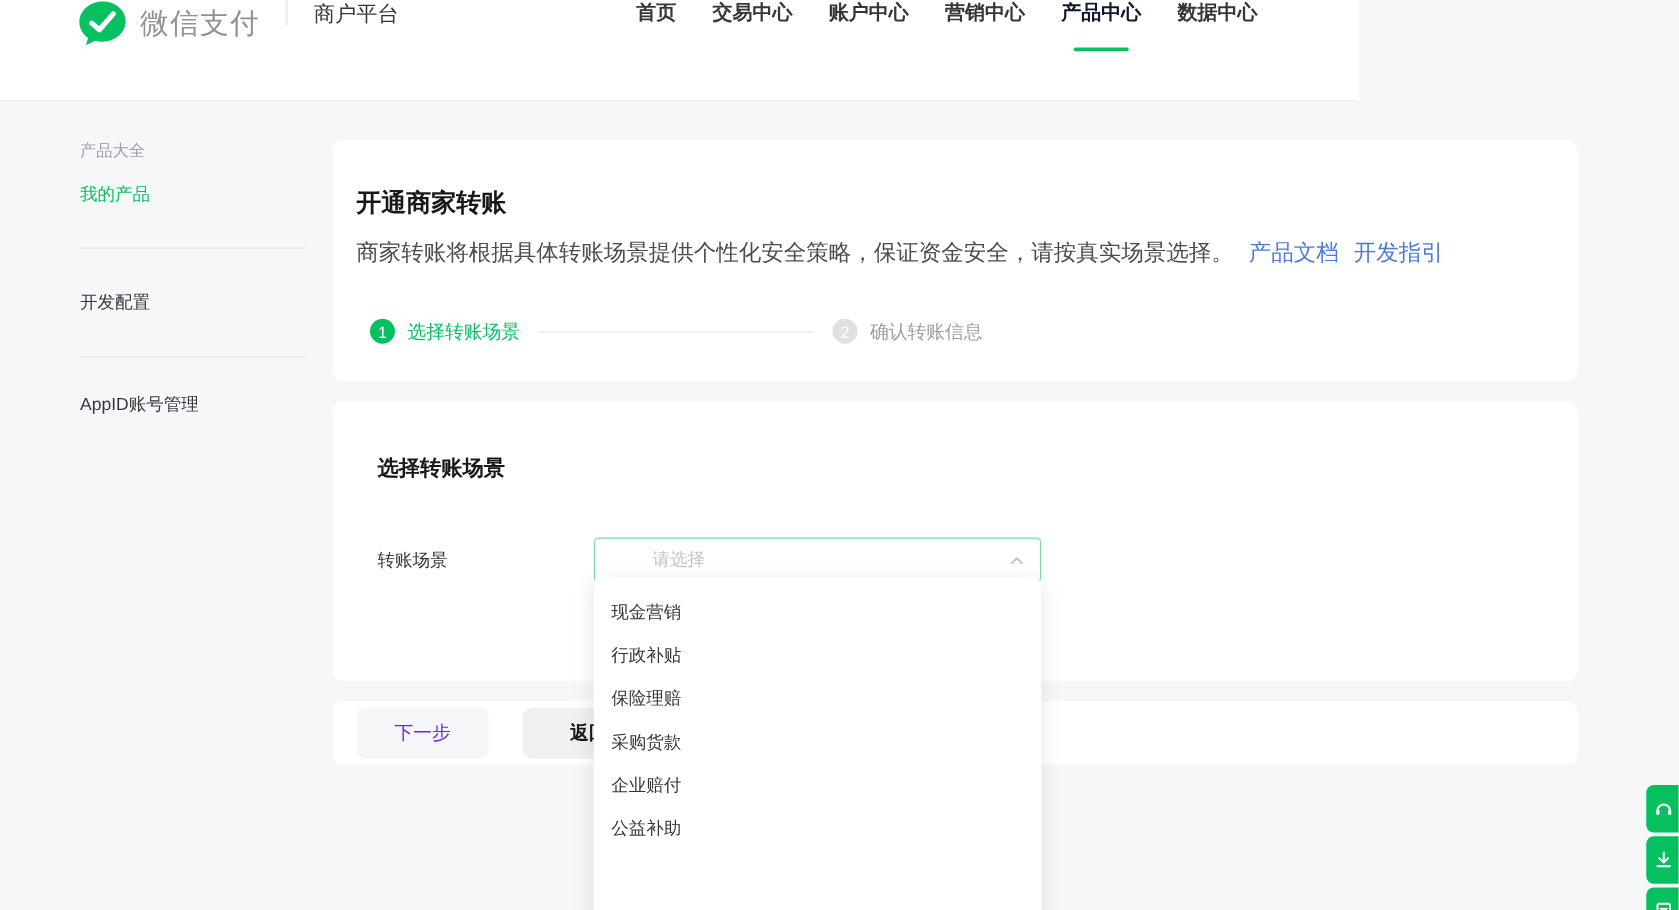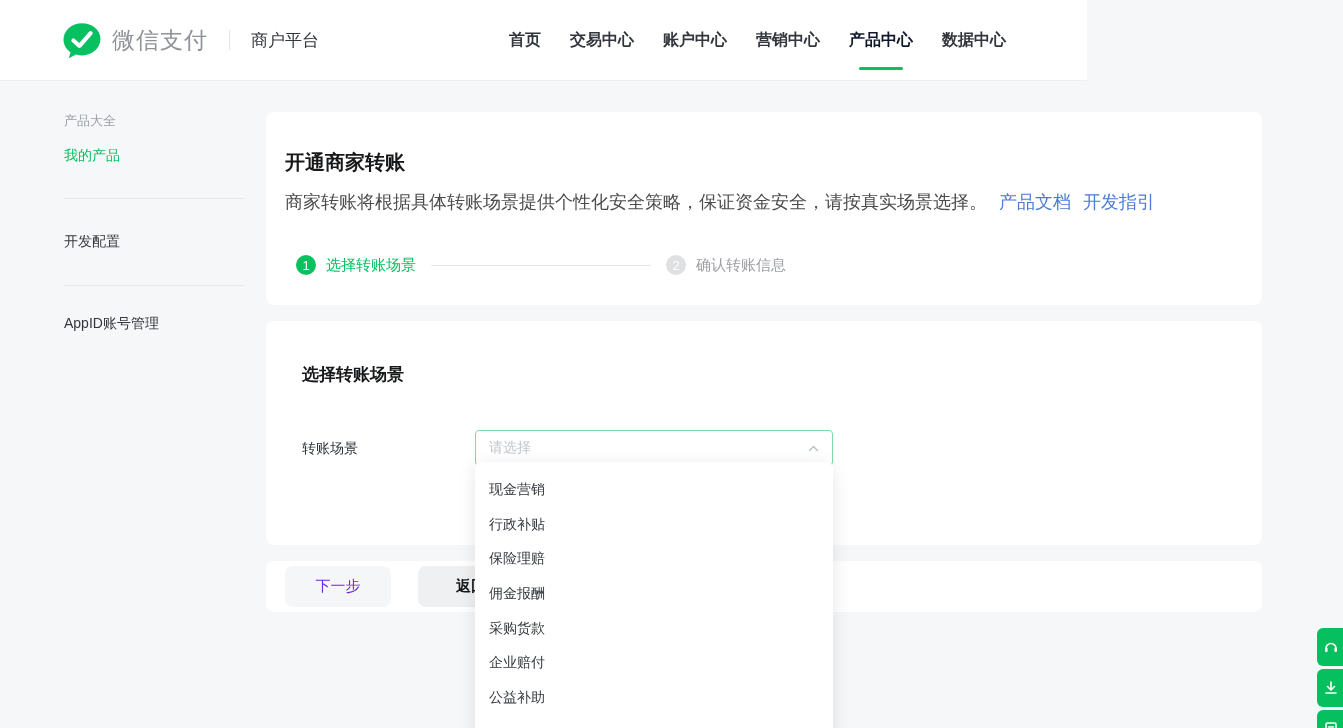--- a/index.html
+++ b/index.html
@@ -2,21 +2,21 @@
 <html><head>
 <meta charset="utf-8">
 <style>
   * { margin:0; padding:0; box-sizing:border-box; }
   html,body { width:1343px; height:728px; overflow:hidden; }
   body { font-family:"Liberation Sans","DejaVu Sans",sans-serif; background:#f6f7f9; color:#333; }
   #page { position:relative; width:1343px; height:728px; overflow:hidden; background:#f6f7f9; }
 
   
   .header { position:absolute; top:0; left:0; width:1087px; height:81px; background:#fff;
-            border-bottom:1px solid #efefef; display:flex; align-items:center; padding:0 81px 0 62px; }
+            border-bottom:1px solid #efefef; display:flex; align-items:flex-start; padding:0 81px 0 62px; }
   .logo-wrap { display:flex; align-items:center; }
   .logo-icon { width:40px; height:37px; display:block; }
   .logo-text { font-size:23px; color:#8f9397; margin-left:10px; letter-spacing:1px; }
   .header-divider { width:1px; height:20px; background:#e3e3e3; margin:0 21px; }
   .portal-name { font-size:17px; color:#33373d; }
   .nav { margin-left:auto; display:flex; gap:29px;font-weight:bold; }
   .nav-item { position:relative; font-size:16px; color:#33373d; height:22px; line-height:22px; cursor:pointer; }
   .nav-item.active { color:#0f172a; }
   .nav-item.active::after { content:""; position:absolute; left:50%; transform:translateX(-50%);
             top:38px; width:44px; height:3px; border-radius:2px; background:#07C160; }
@@ -51,21 +51,21 @@
   .step-label.active { color:#07C160; }
   .step-label.pending { color:#9d9fa3; }
   .step-line { width:220px; height:1px; background:#e7e7e7; margin:0 15px; }
 
   .form-card { margin-top:16px; height:224px; padding:42px 0 0 36px; }
   .form-heading { font-size:17px; font-weight:bold; color:#17181a; }
   .form-row { margin-top:44px; display:flex; }
   .form-label { width:173px; font-size:14px; color:#33373d; padding-top:10px; }
   .select-box { width:358px; height:36px; border:1.5px solid #7edda2; border-radius:4px;
                 background:#fff; display:flex; align-items:center; padding:0 12px 0 13px; cursor:pointer; }
-  .select-placeholder { font-size:14px; color:#c2c6cc; flex:1; }
+  .select-placeholder { font-size:14px; color:#c2c6cc; flex:1;margin-left:33px; }
   .chevron-up { display:block; }
 
   .actions-card { margin-top:16px; height:51px; display:flex; align-items:center; padding-left:19px; }
   .btn { width:106px; height:41px; border:none; border-radius:8px; font-size:15px;
          font-family:inherit; cursor:pointer; }
   .btn-next { background:#f5f6f7; color:#6d28d9; font-weight:400; }
   .btn-back { background:#eef0f2; color:#17181a; font-weight:600; margin-left:27px; }
 
   
   .dropdown-panel { position:absolute; left:475px; top:462px; width:358px; height:300px;
@@ -149,21 +149,20 @@
     <div class="card actions-card">
       <button class="btn btn-next" disabled="">下一步</button>
       <button class="btn btn-back">返回</button>
     </div>
   </div>
 
   <div class="dropdown-panel">
     <div class="dropdown-option">现金营销</div>
     <div class="dropdown-option">行政补贴</div>
     <div class="dropdown-option">保险理赔</div>
-    <div class="dropdown-option">佣金报酬</div>
     <div class="dropdown-option">采购货款</div>
     <div class="dropdown-option">企业赔付</div>
     <div class="dropdown-option">公益补助</div>
   </div>
 
   <div class="float-widgets">
     <div class="float-btn">
       <svg width="18" height="18" viewBox="0 0 18 18">
         <path d="M4 10.5a5 5 0 0 1 10 0" fill="none" stroke="#fff" stroke-width="1.6" stroke-linecap="round"></path>
         <rect x="3" y="9.5" width="2.6" height="4.5" rx="1.2" fill="#fff"></rect>

